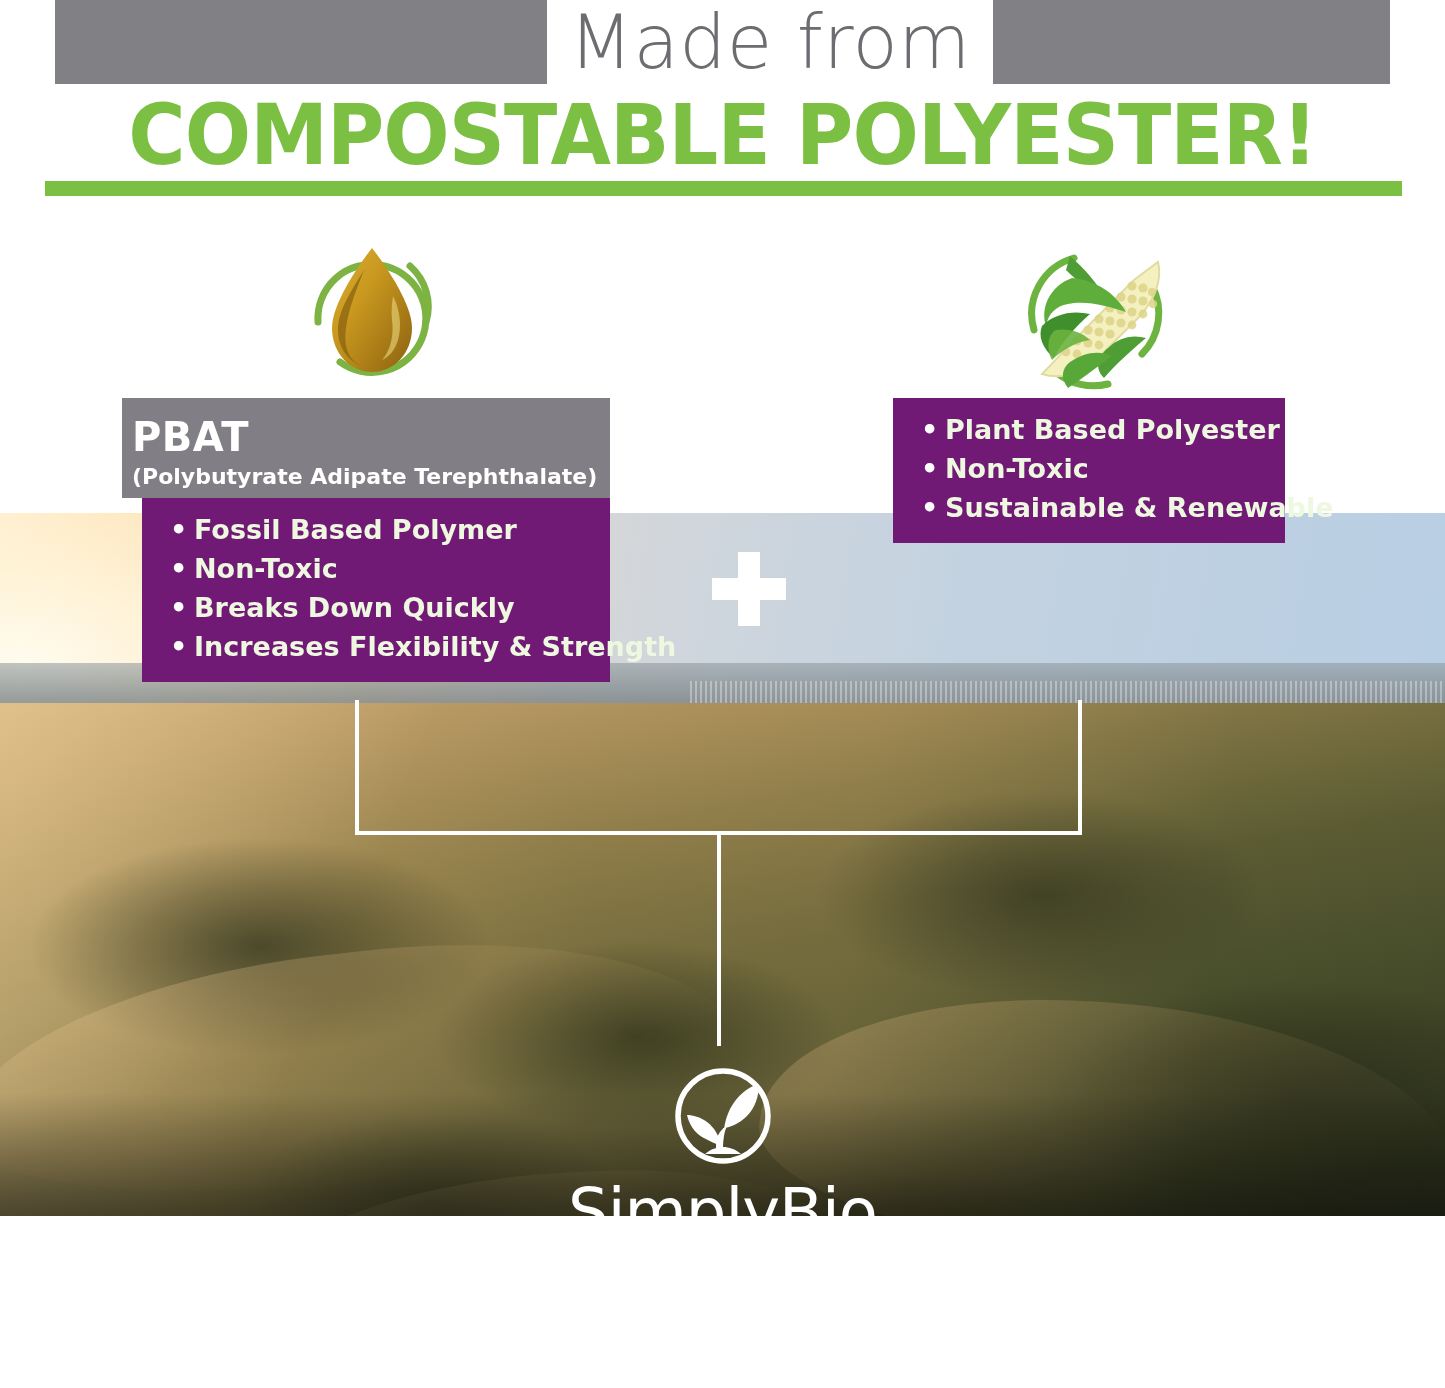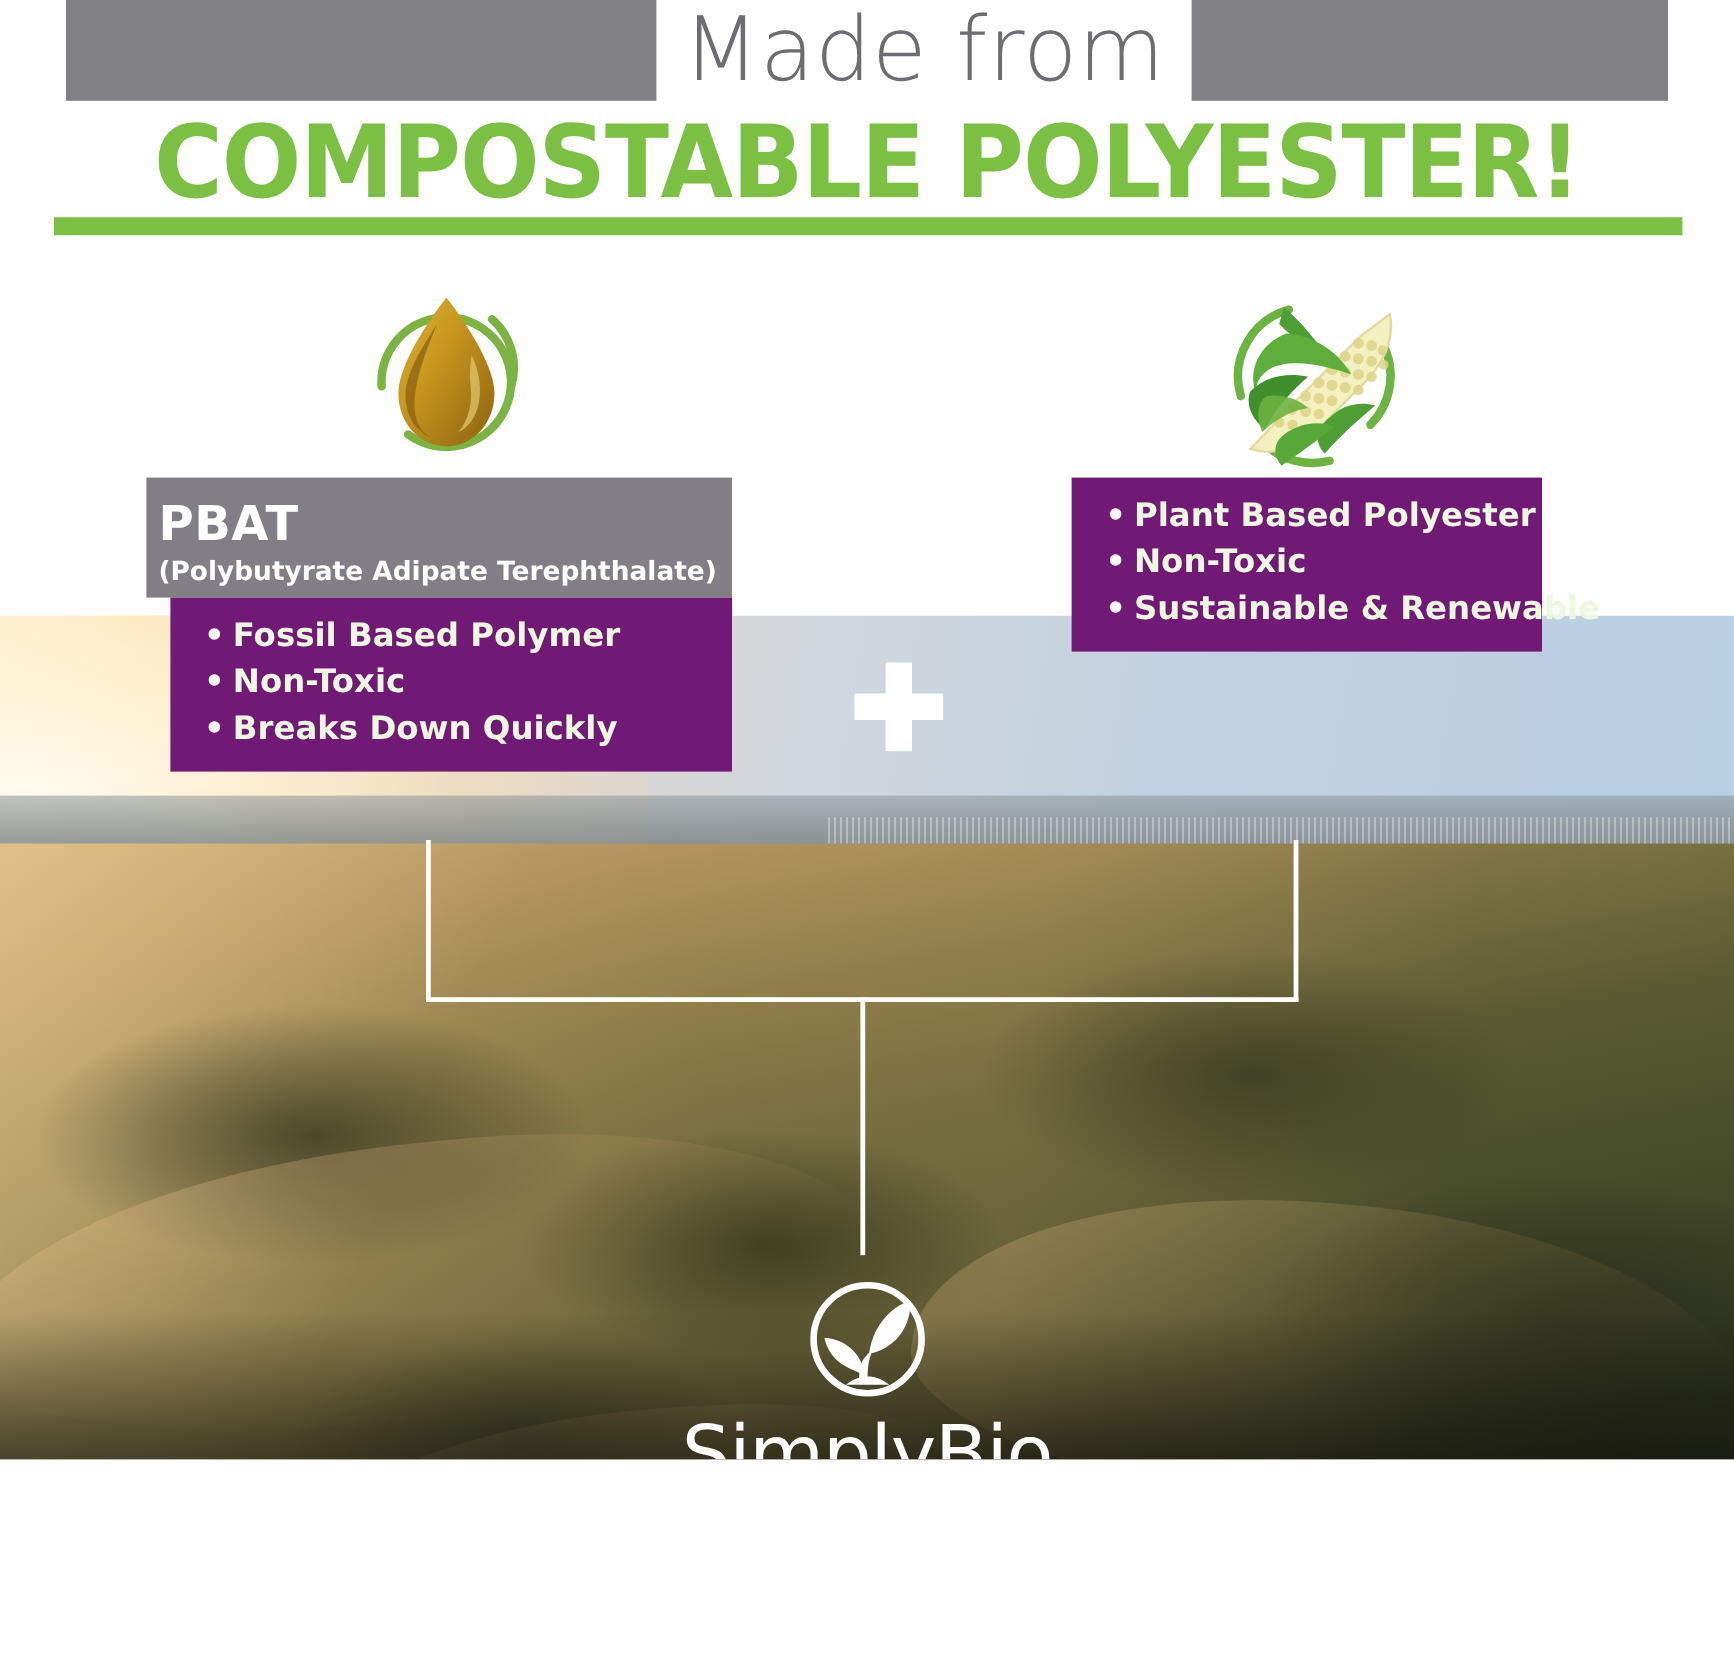--- a/index.html
+++ b/index.html
@@ -387,20 +387,21 @@
 
   <div class="mat-box pbat">
     <div class="mat-head">
       <div class="mat-title">PBAT</div>
       <div class="mat-sub">(Polybutyrate Adipate Terephthalate)</div>
     </div>
     <div class="mat-body">
       <div class="mat-item">Fossil Based Polymer</div>
       <div class="mat-item">Non-Toxic</div>
       <div class="mat-item">Breaks Down Quickly</div>
+      <div class="mat-item">Increases Flexibility &amp; Strength</div>
     </div>
   </div>
 
   <div class="mat-box pla">
     <div class="mat-body">
       <div class="mat-item">Plant Based Polyester</div>
       <div class="mat-item">Non-Toxic</div>
       <div class="mat-item">Sustainable &amp; Renewable</div>
     </div>
   </div>

